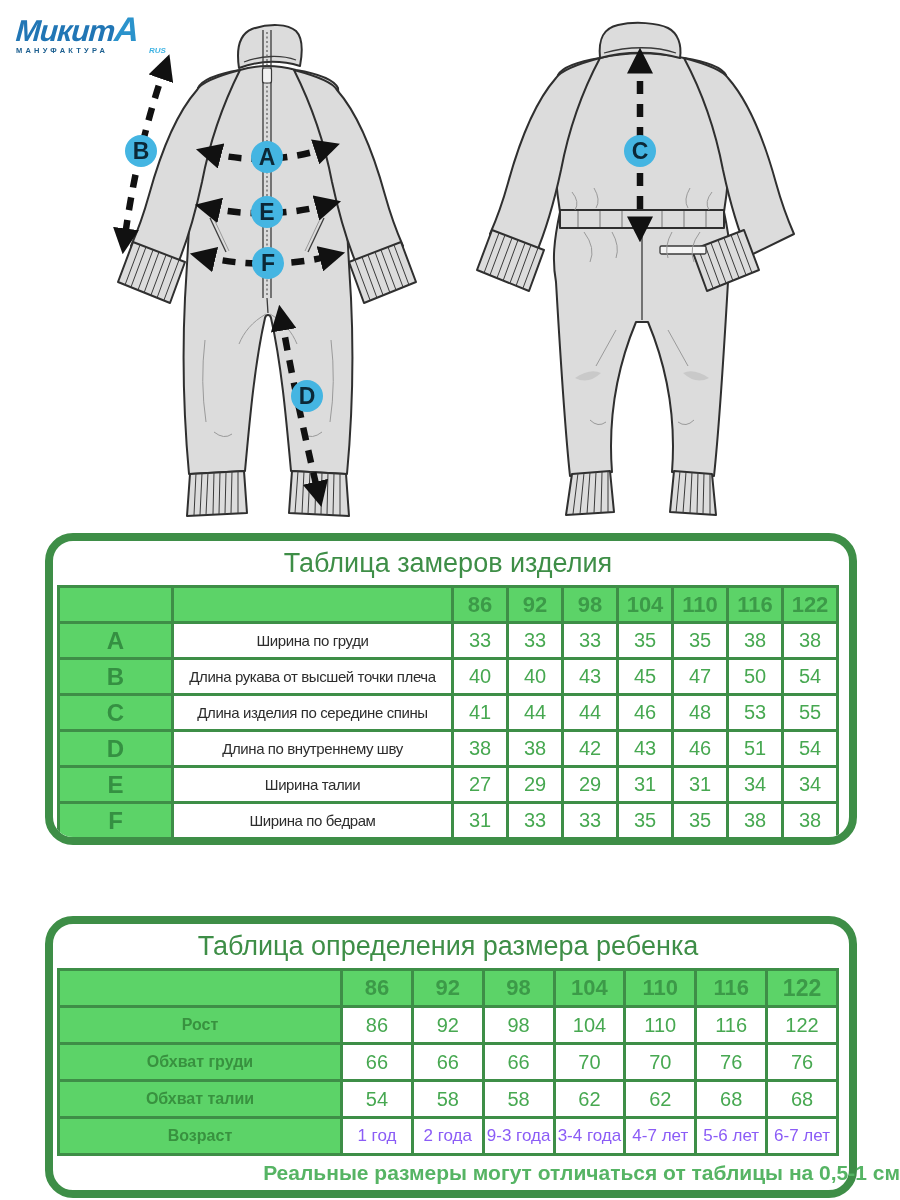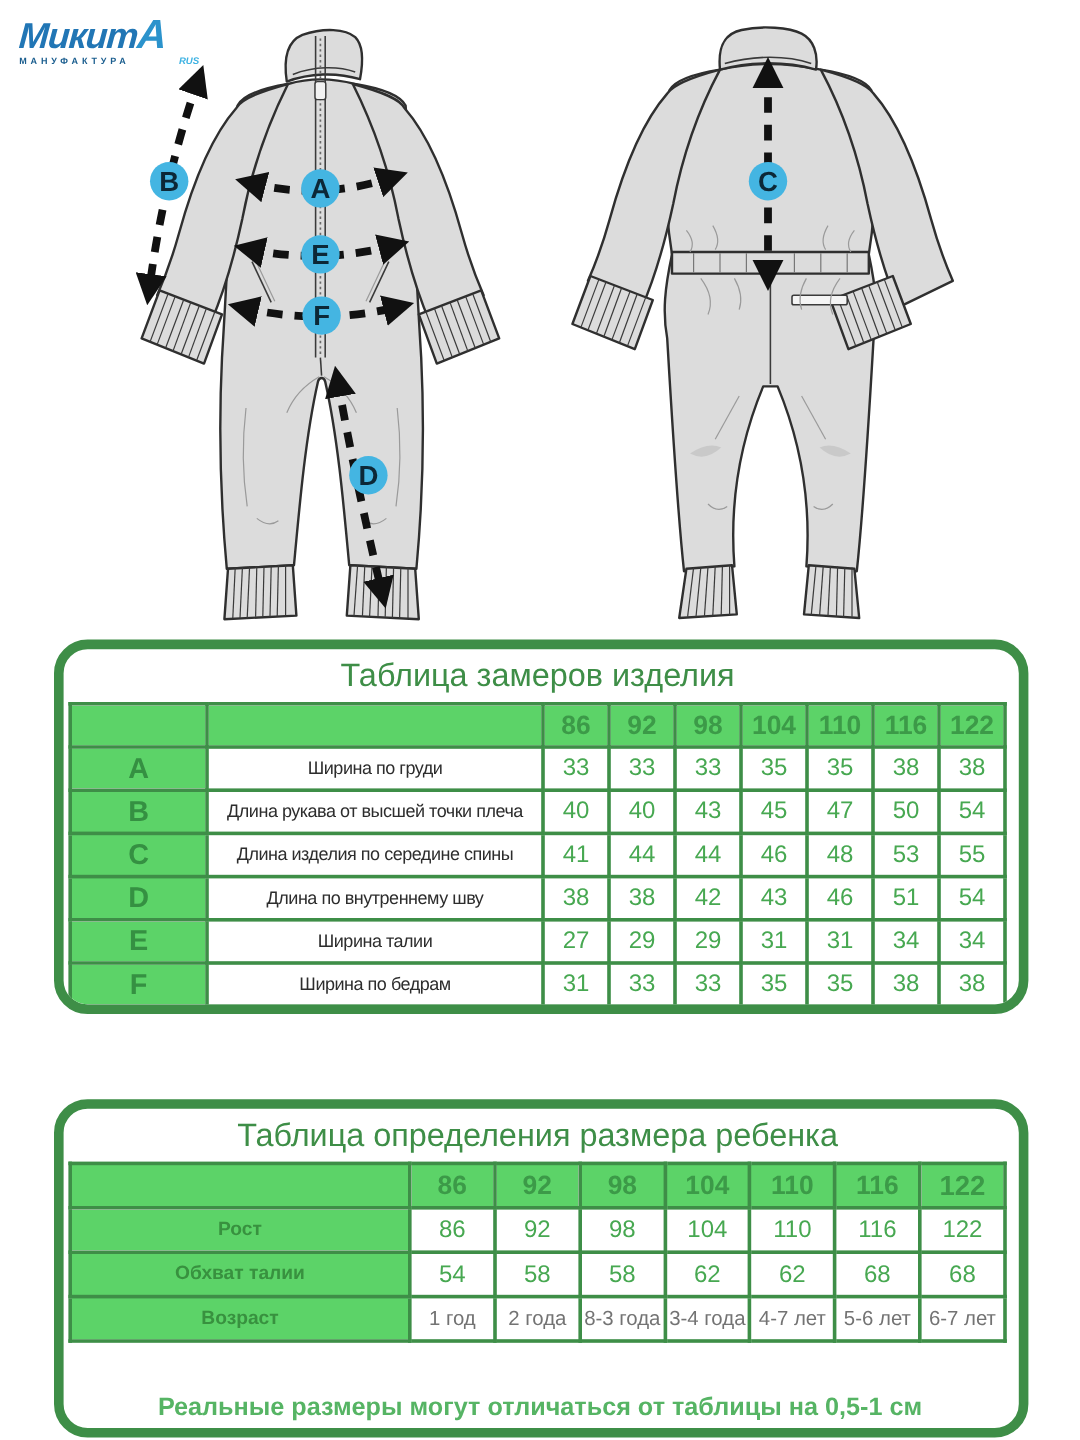--- a/index.html
+++ b/index.html
@@ -40,23 +40,23 @@
   #card1 .grid td{height:33px;}
   #card2 .grid td{height:34px;}
   .cg{background:#5cd368;}
   .letter{font-size:24px;font-weight:bold;color:#359042;}
   .size-h{font-size:22px;font-weight:bold;color:#3c9a48;}
   .size-h.xb{font-size:23px;}
   .desc{font-size:15px;font-weight:normal;color:#2d2d2d;text-align:left;
         padding:0 4px;letter-spacing:-0.4px;}
   .rowlabel{font-size:16px;font-weight:bold;color:#38913f;text-align:left;padding:0 8px;}
   .val{font-size:20px;color:#47a851;}
-  .age-val{font-size:17px;color:#737373;}
-
-  .footer-note{position:absolute;left:0;top:1161px;width:100%;text-align:center;
+  .age-val{font-size:17px;color:#8b5cf6;}
+
+  .footer-note{position:absolute;left:0;top:1161px;width:100%;text-align:right;
                font-weight:bold;font-size:21px;color:#56b464;}
 </style>
 </head>
 <body>
 
 <div class="canvas">
 
   <div class="logo">
     <div class="logo-word"><span>Микит</span><span class="logo-a">А</span></div>
     <div class="logo-sub">
@@ -411,34 +411,44 @@
         <td class="cg rowlabel">Рост</td>
         <td class="val">86</td>
         <td class="val">92</td>
         <td class="val">98</td>
         <td class="val">104</td>
         <td class="val">110</td>
         <td class="val">116</td>
         <td class="val">122</td>
       </tr>
       <tr>
+        <td class="cg rowlabel">Обхват груди</td>
+        <td class="val">66</td>
+        <td class="val">66</td>
+        <td class="val">66</td>
+        <td class="val">70</td>
+        <td class="val">70</td>
+        <td class="val">76</td>
+        <td class="val">76</td>
+      </tr>
+      <tr>
         <td class="cg rowlabel">Обхват талии</td>
         <td class="val">54</td>
         <td class="val">58</td>
         <td class="val">58</td>
         <td class="val">62</td>
         <td class="val">62</td>
         <td class="val">68</td>
         <td class="val">68</td>
       </tr>
       <tr>
         <td class="cg rowlabel">Возраст</td>
         <td class="age-val">1 год</td>
         <td class="age-val">2 года</td>
-        <td class="age-val">8-3 года</td>
+        <td class="age-val">9-3 года</td>
         <td class="age-val">3-4 года</td>
         <td class="age-val">4-7 лет</td>
         <td class="age-val">5-6 лет</td>
         <td class="age-val">6-7 лет</td>
       </tr>
     </tbody>
       </table>
   </div>
 
   <div class="footer-note">Реальные размеры могут отличаться от таблицы на 0,5-1 см</div>

